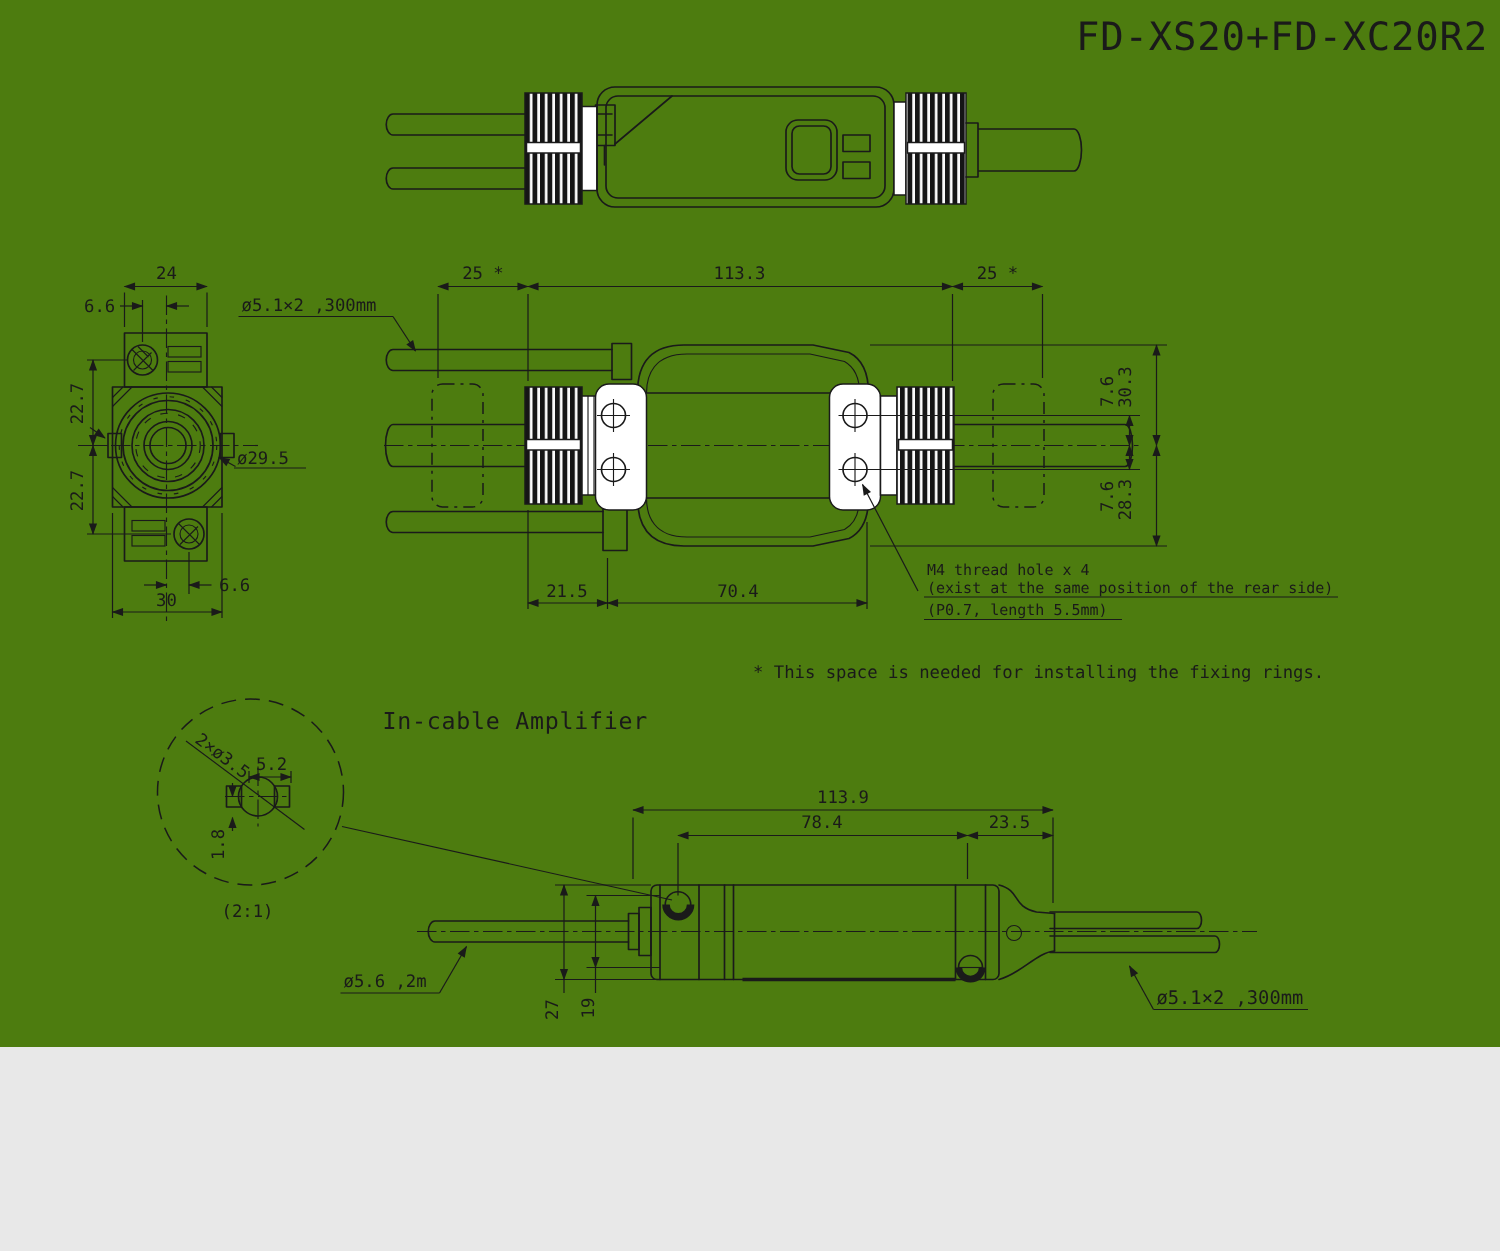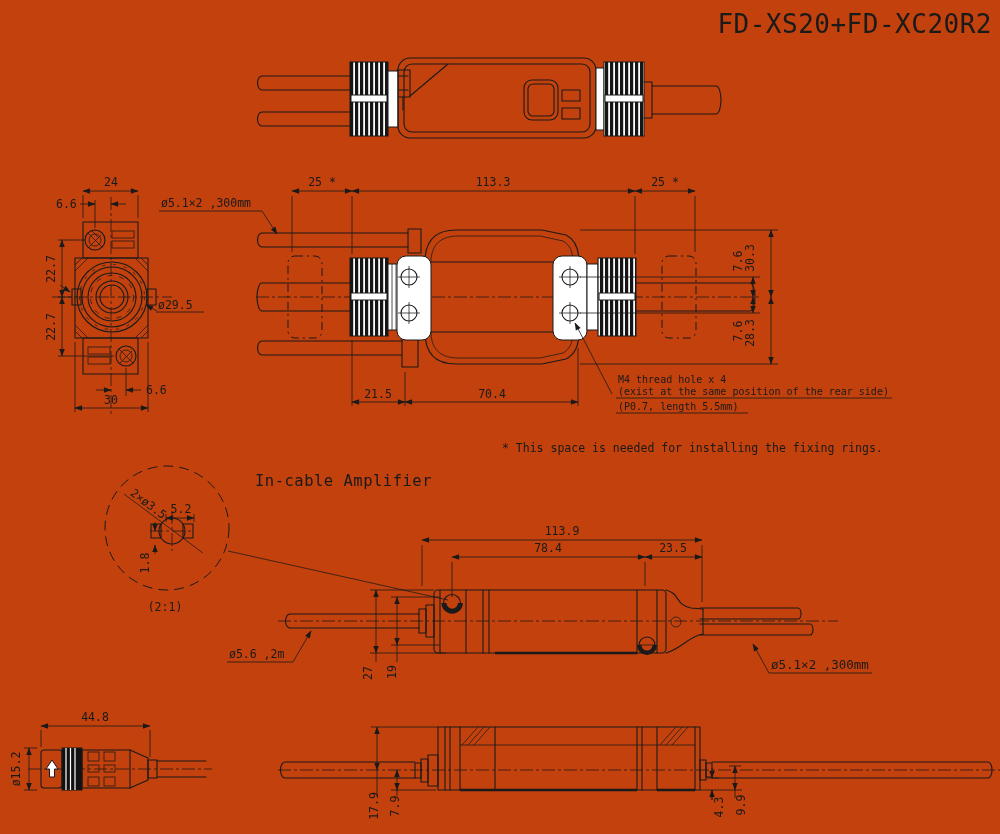--- a/index.html
+++ b/index.html
@@ -1,16 +1,16 @@
 <!DOCTYPE html>
 <html><head>
 <meta charset="utf-8">
 <style>
   html,body { margin:0; padding:0; background:#e8e8e8; }
-  .page { width:1000px; height:834px; background:#c2410c; position:relative; overflow:hidden;
+  .page { width:1000px; height:698px; background:#4d7c0f; position:relative; overflow:hidden;
           font-family:"DejaVu Sans Mono", monospace; }
   svg { display:block; }
   svg text { font-family:"DejaVu Sans Mono", monospace; font-size:11.5px; fill:#1a1a1a; }
   .t-title { font-size:26px; letter-spacing:0.5px; }
   .t-head  { font-size:15.5px; letter-spacing:0.5px; }
   .t-note  { font-size:10px; }
   .t-lbl   { font-size:11.5px; }
   .t-lblb  { font-size:12.5px; }
   .ln  { fill:none; stroke:#1a1a1a; stroke-width:1.1; stroke-linejoin:round; stroke-linecap:round; }
   .lt  { fill:none; stroke:#1a1a1a; stroke-width:0.75; }

